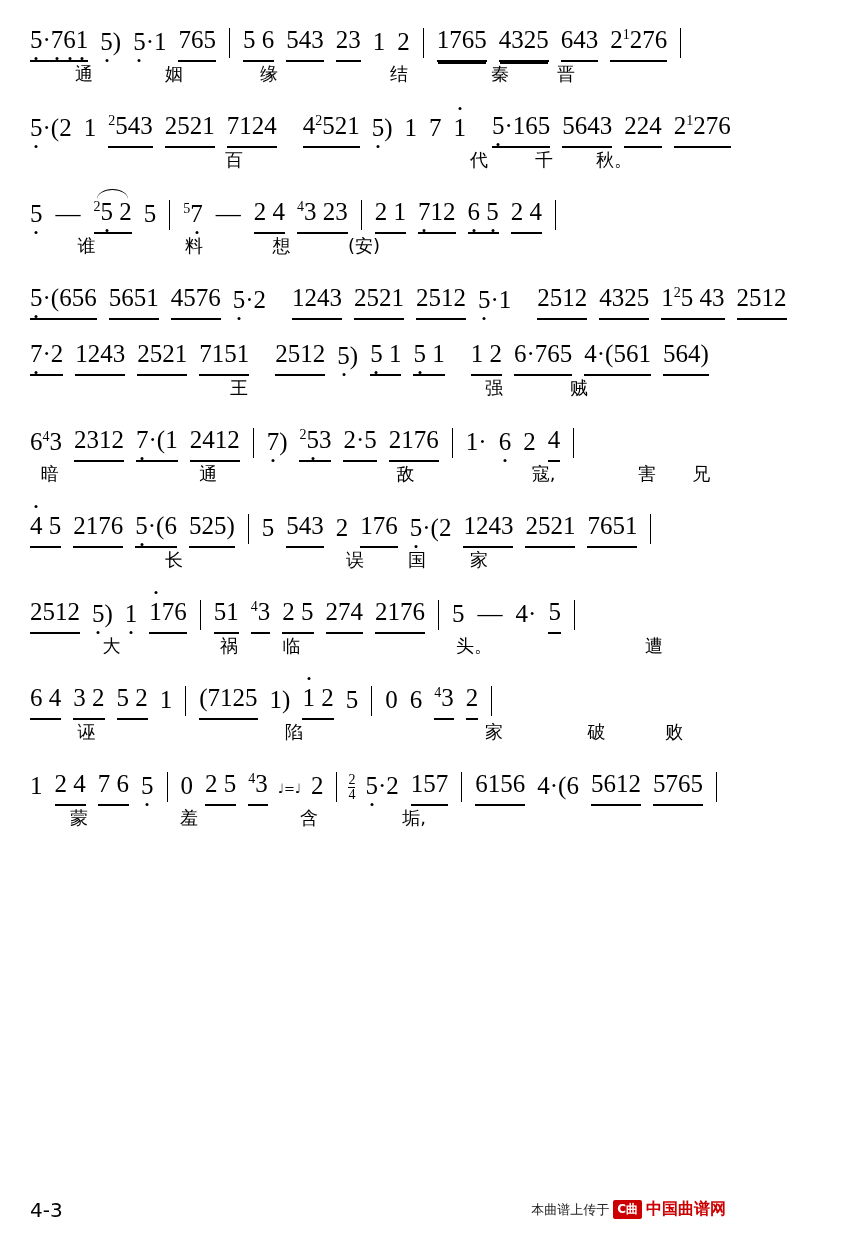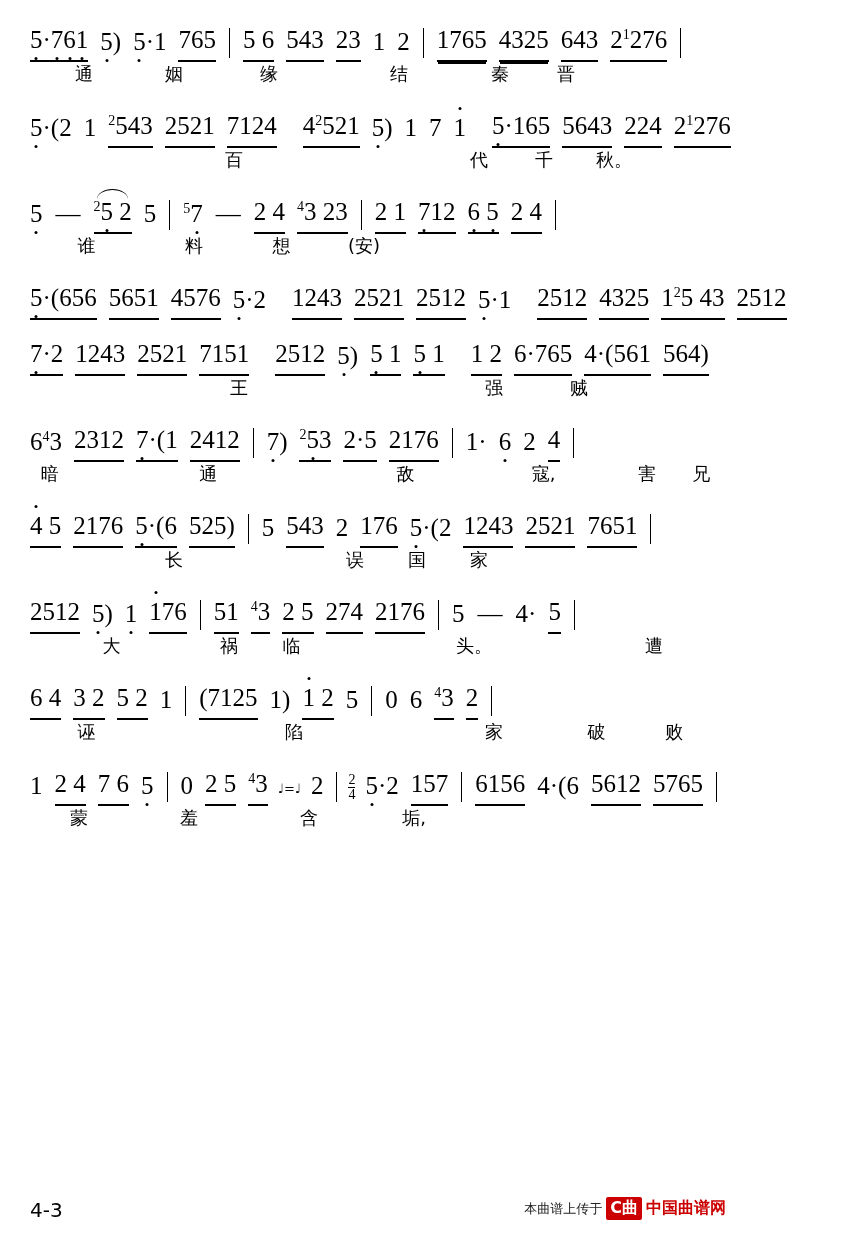--- a/index.html
+++ b/index.html
@@ -130,21 +130,21 @@
     align-items: center;
     font-family: "DejaVu Sans", sans-serif;
     font-size: 13px;
     color: #222;
   }
   .credit .logo {
     display: inline-block;
     background: #cc0000;
     color: #fff;
     font-weight: bold;
-    font-size: 16px;
+    font-size: 12px;
     padding: 1px 4px;
     margin: 0 4px;
     border-radius: 2px;
   }
   .credit .site { color: #cc0000; font-weight: bold; font-size: 16px; }
 
   .tempo {
     font-family: "DejaVu Sans", sans-serif;
     font-size: 13px;
     margin: 0 4px 10px 4px;

